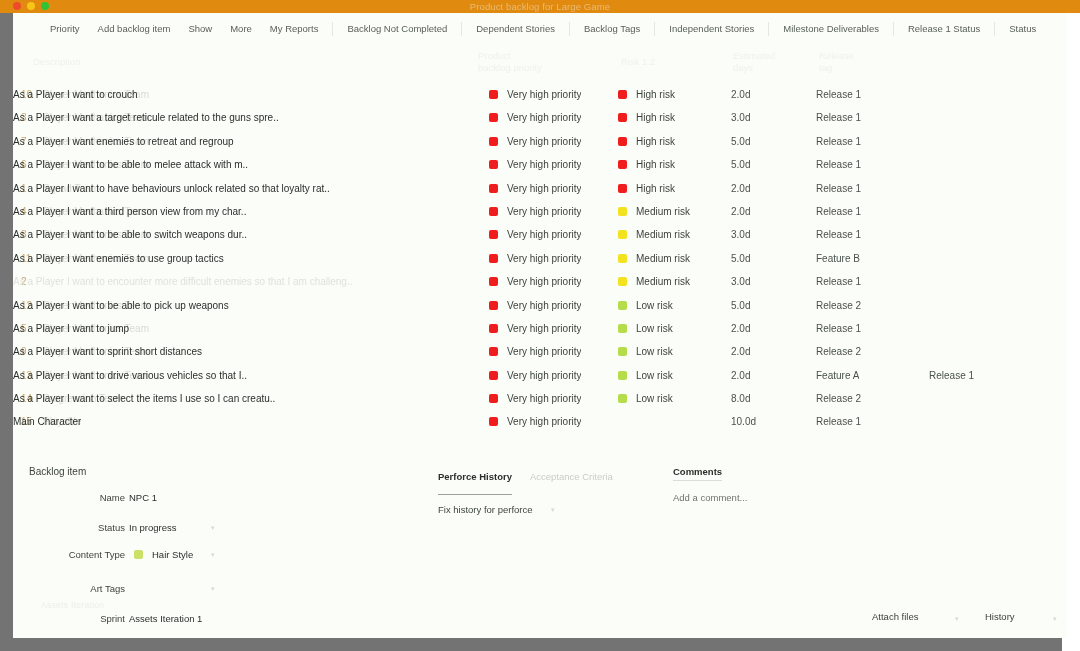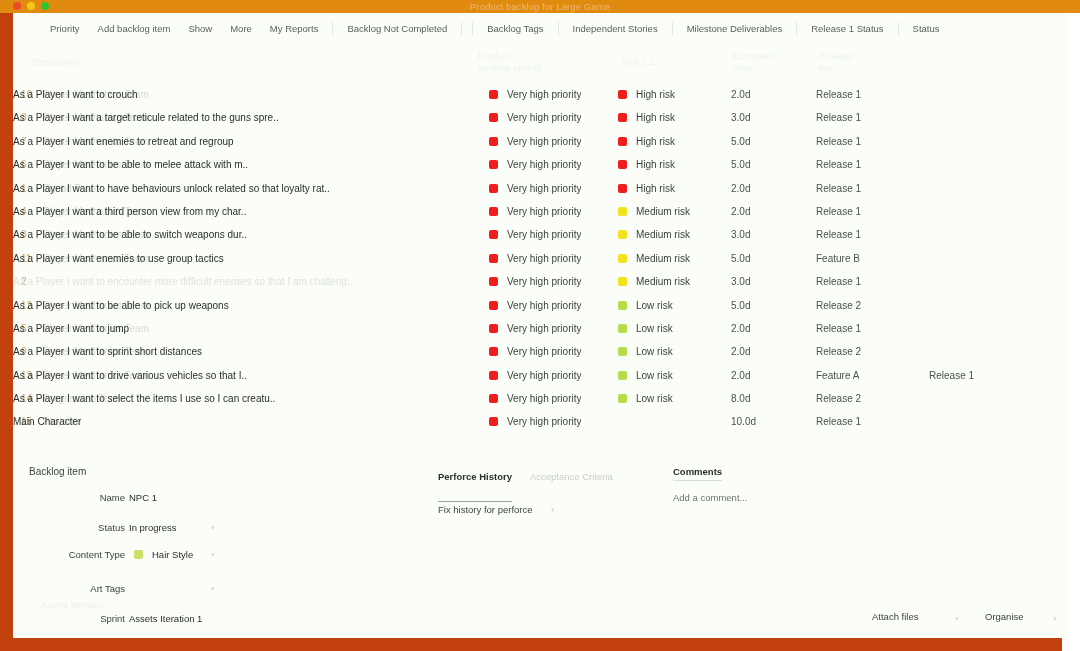--- a/index.html
+++ b/index.html
@@ -10,21 +10,21 @@
     overflow: hidden;
     background: #ffffff;
     font-family: "Liberation Sans", sans-serif;
   }
 
   
   #app-window {
     position: relative;
     width: 1062px;
     height: 651px;
-    background: #c2410c;
+    background: #737373;
     padding: 13px 13px 13px 13px;
   }
 
   #titlebar {
     position: absolute;
     top: 0; left: 0;
     width: 1080px;
     height: 13px;
     background: #E08A10;
     z-index: 5;
@@ -194,21 +194,21 @@
     font-size: 8.5px;
     color: #eceee9;
     letter-spacing: 0.3px;
   }
 
   
   #history-tabs { position: absolute; left: 425px; top: 12px; }
   .tab {
     display: inline-block;
     font-size: 9.5px;
-    padding-bottom: 19px;
+    padding-bottom: 12px;
     margin-right: 18px;
   }
   .tab.active {
     color: #2a2f2b;
     font-weight: bold;
     border-bottom: 1.5px solid #9aa29b;
   }
   .tab.inactive { color: #c9cec6; }
 
   #history-body {
@@ -283,20 +283,21 @@
 
     <div id="toolbar">
         <div class="tb-item">Priority</div>
         <div class="tb-item">Add backlog item</div>
         <div class="tb-item">Show</div>
         <div class="tb-item">More</div>
         <div class="tb-item">My Reports</div>
         <div class="tb-sep"></div>
         <div class="tb-item">Backlog Not Completed</div>
         <div class="tb-sep"></div>
+        <div class="tb-item">Dependent Stories</div>
         <div class="tb-sep"></div>
         <div class="tb-item">Backlog Tags</div>
         <div class="tb-sep"></div>
         <div class="tb-item">Independent Stories</div>
         <div class="tb-sep"></div>
         <div class="tb-item">Milestone Deliverables</div>
         <div class="tb-sep"></div>
         <div class="tb-item">Release 1 Status</div>
         <div class="tb-sep"></div>
         <div class="tb-item">Status</div>
@@ -487,20 +488,20 @@
 
       <div id="history-body">Fix history for perforce</div>
       <div id="history-caret">▾</div>
 
       <div id="comments-title">Comments</div>
       <div id="add-comment">Add a comment...</div>
 
       <div id="footer-actions">
         <div class="footer-btn" id="attach-files-button">Attach files</div>
         <div class="footer-caret" style="left:930px; top:4px;">▾</div>
-        <div class="footer-btn" id="organise-button">Organise</div>
+        <div class="footer-btn" id="organise-button">History</div>
         <div class="footer-caret" style="left:1028px; top:4px;">▾</div>
       </div>
 
     </div>
 
   </div>
 </div>
 
 </body></html>

